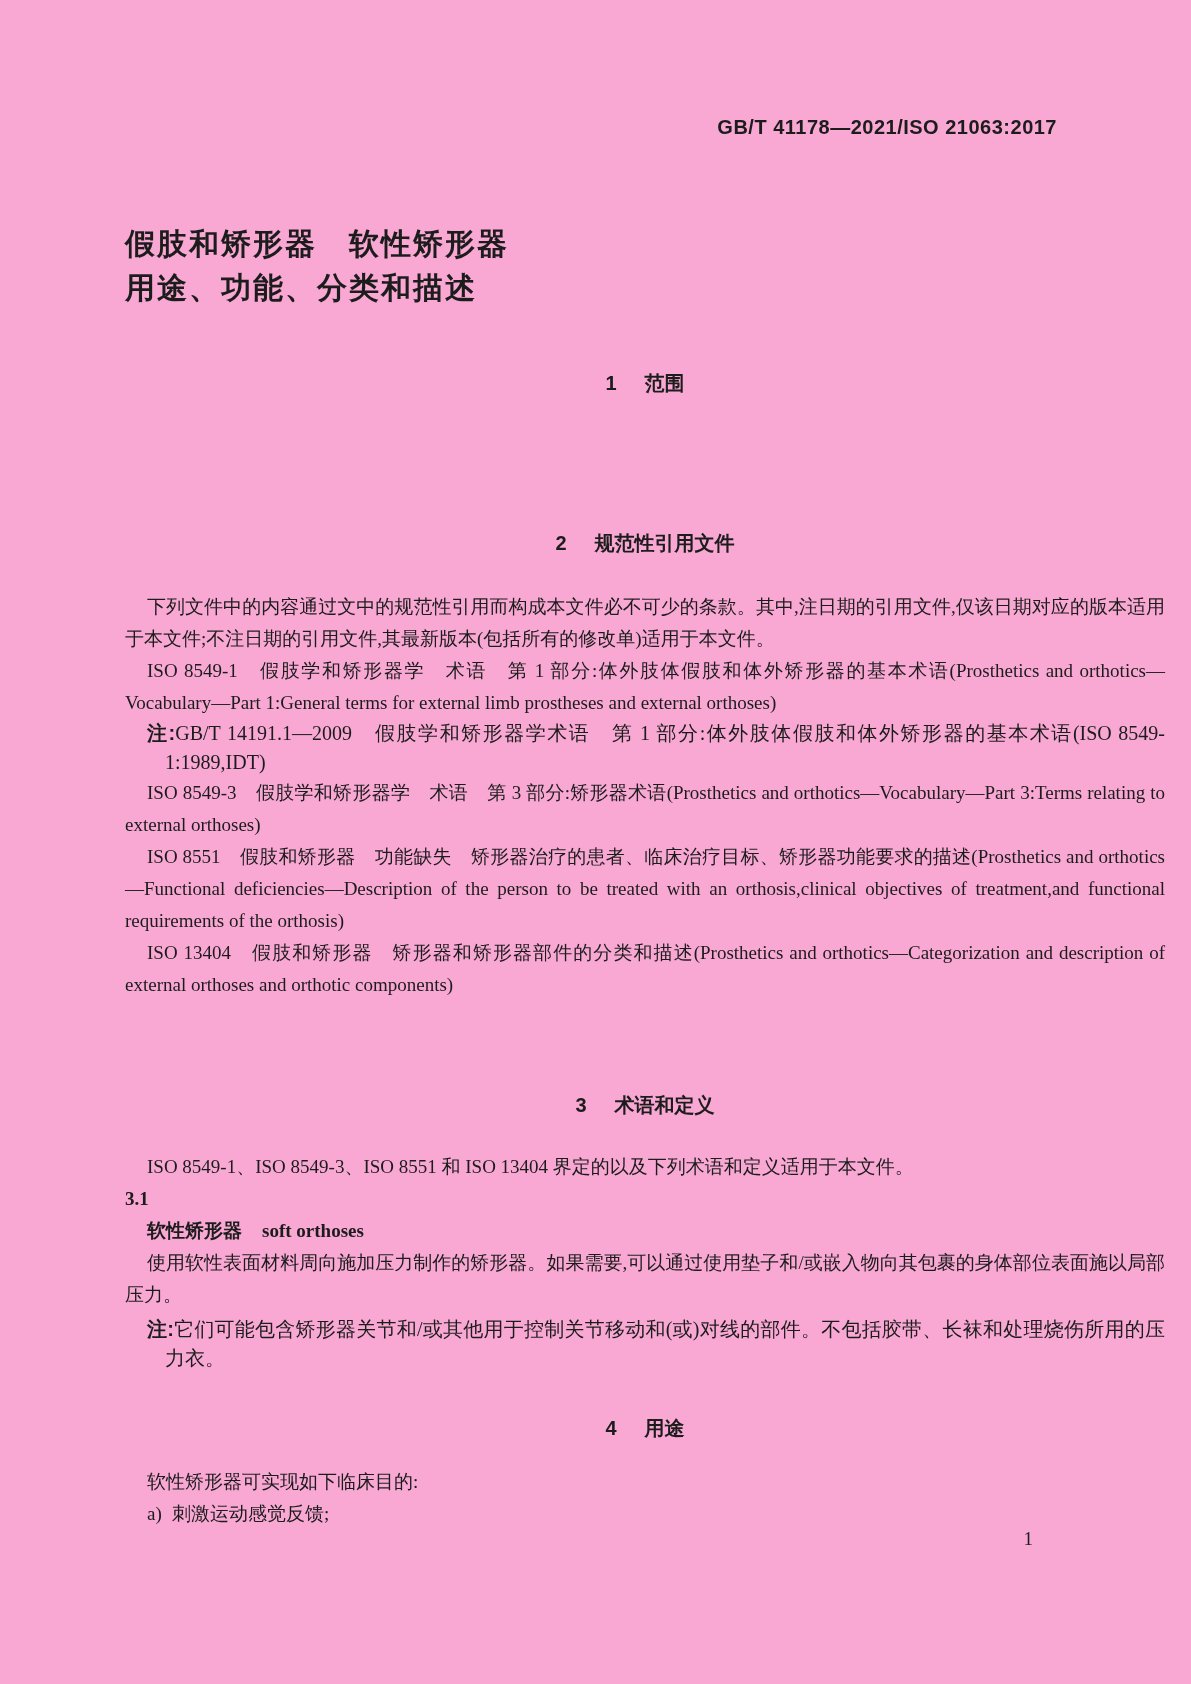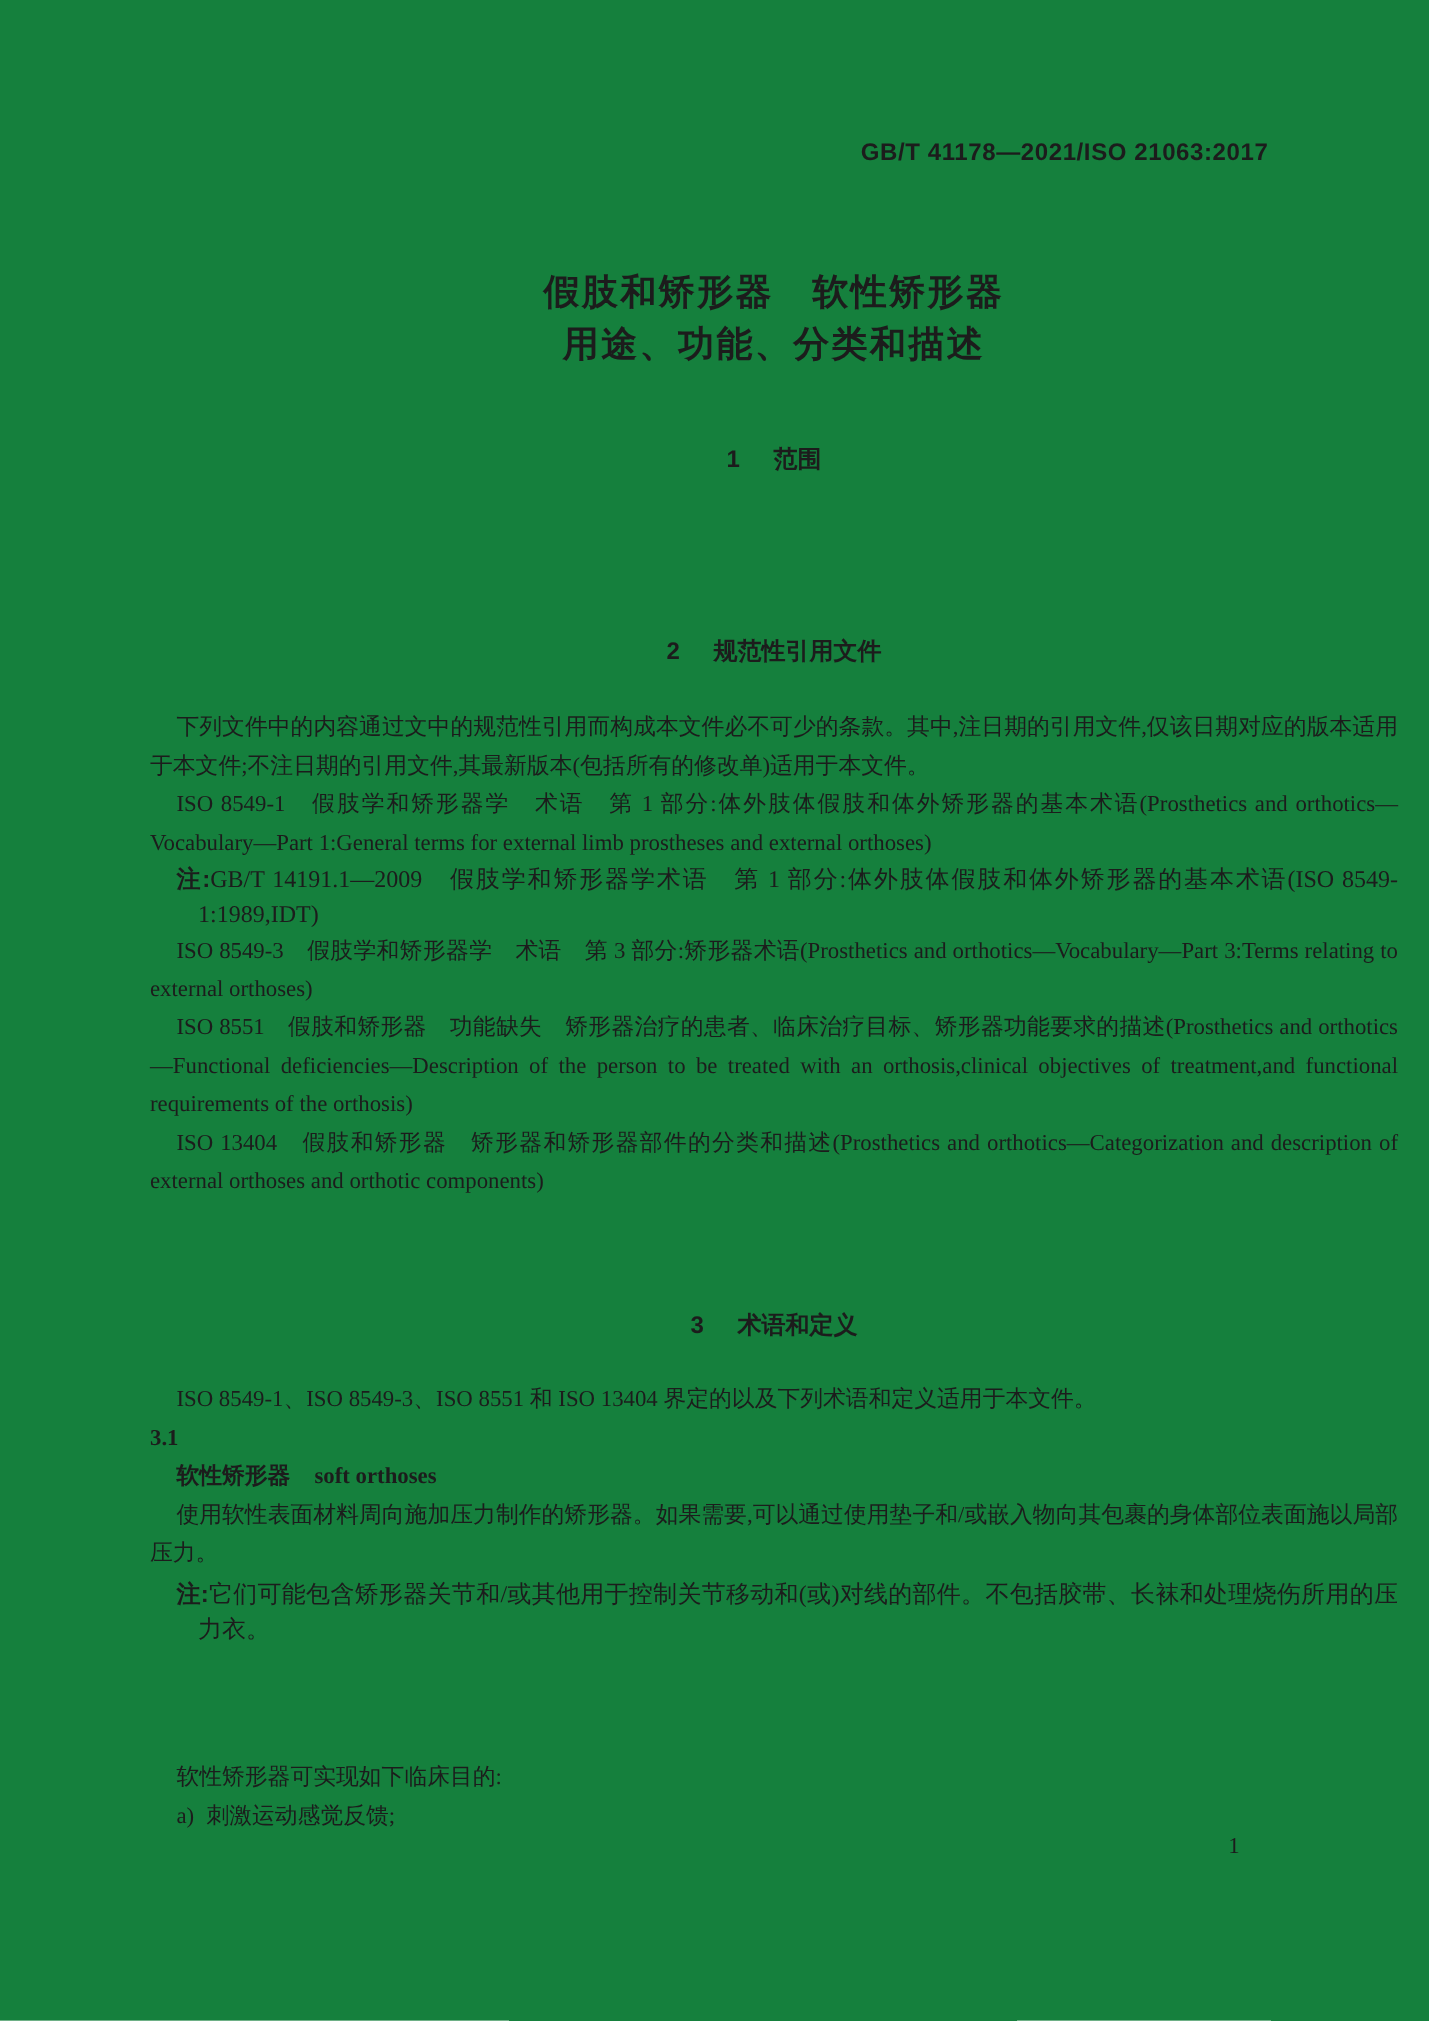--- a/index.html
+++ b/index.html
@@ -1,33 +1,33 @@
 <!DOCTYPE html>
 <html lang="zh"><head>
 <meta charset="utf-8">
 <style>
   html,body { margin:0; padding:0; background:#ffffff; }
   .page {
     position:relative;
     width:1191px; height:1684px;
-    background:#15803d;
+    background:#f9a8d4;
     color:#1c1c1c;
     font-family:"Liberation Serif", serif;
     overflow:hidden;
   }
   
   .doc-header {
     position:absolute; top:116px; right:134px;
     font-family:"Liberation Sans", sans-serif;
     font-weight:bold; font-size:20px; letter-spacing:0.5px;
   }
   
   .doc-title {
     position:absolute; top:222px; left:125px; width:1040px;
-    text-align:center;
+    text-align:left;
     font-family:"Liberation Sans", sans-serif;
     font-weight:bold; font-size:30px; line-height:44px;
     letter-spacing:2px;
   }
   
   .abs { position:absolute; left:125px; width:1040px;text-align:center; }
   .sec-heading {
     font-family:"Liberation Sans", sans-serif;
     font-weight:bold; font-size:20px; line-height:24px;
   }
@@ -90,20 +90,23 @@
     <span class="sec-num">3</span><span>术语和定义</span>
   </div>
   <div class="abs body-text" style="top:1151px">
     <p class="indent">ISO 8549-1、ISO 8549-3、ISO 8551 和 ISO 13404 界定的以及下列术语和定义适用于本文件。</p>
     <p class="term-number">3.1</p>
     <p class="term-line"><span class="term-zh">软性矫形器</span><span class="term-en">soft orthoses</span></p>
     <p class="indent">使用软性表面材料周向施加压力制作的矫形器。如果需要,可以通过使用垫子和/或嵌入物向其包裹的身体部位表面施以局部压力。</p>
     <p class="note" style="margin-top:4px"><span class="note-label">注:</span><span>它们可能包含矫形器关节和/或其他用于控制关节移动和(或)对线的部件。不包括胶带、长袜和处理烧伤所用的压力衣。</span></p>
   </div>
 
+  <div class="abs sec-heading" style="top:1416px">
+    <span class="sec-num">4</span><span>用途</span>
+  </div>
   <div class="abs body-text" style="top:1466px">
     <p class="indent">软性矫形器可实现如下临床目的:</p>
     <p class="list-item"><span class="list-label">a)</span><span>刺激运动感觉反馈;</span></p>
   </div>
 
   <div class="page-number">1</div>
 
 </div>
 
 </body></html>

